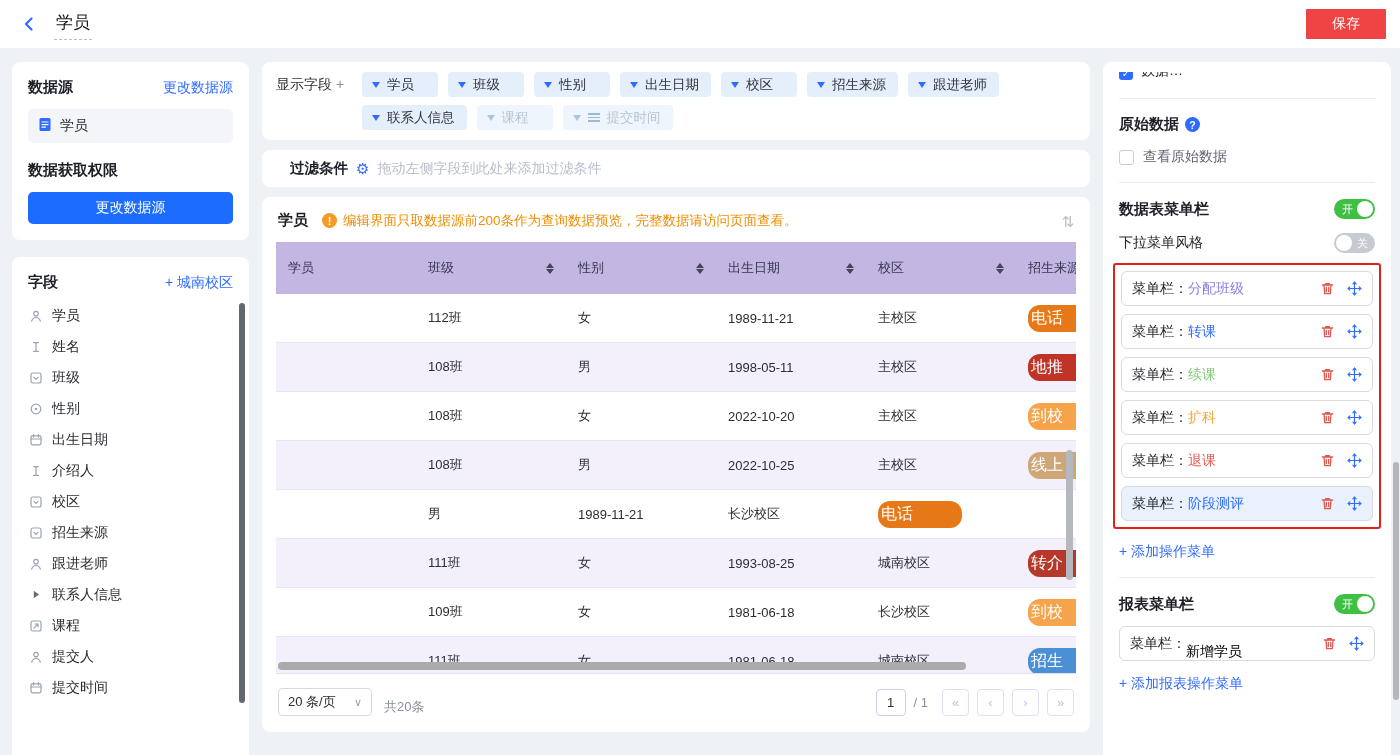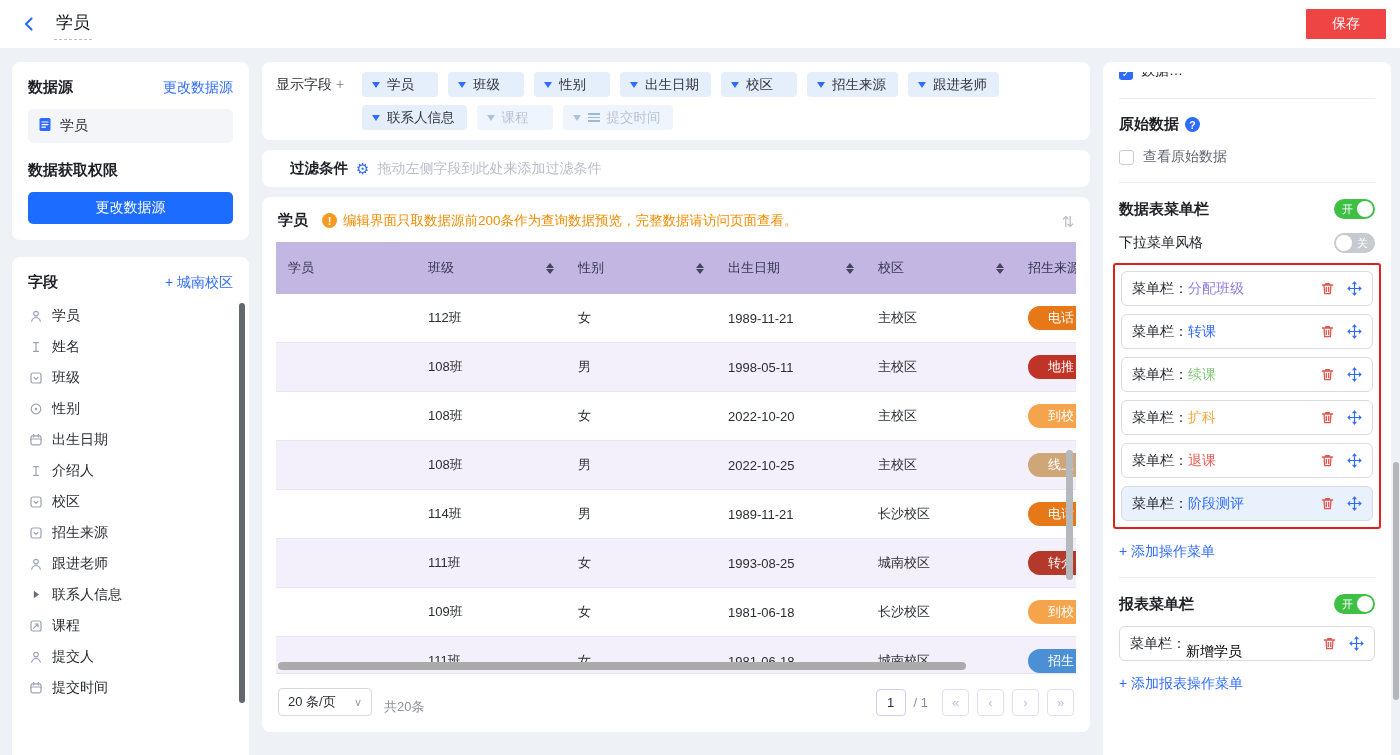--- a/index.html
+++ b/index.html
@@ -60,21 +60,21 @@
   .tbl { width:890px; }
   .thead { display:flex; background:#c4b6e3; height:52px; }
   .th { display:flex; align-items:center; justify-content:space-between; padding:0 12px; font-size:13px; color:#363650; flex:none; }
   .sort { display:flex; flex-direction:column; gap:1px; cursor:pointer; }
   .sort i { width:0; height:0; border-left:4px solid transparent; border-right:4px solid transparent; display:block; }
   .sort .up { border-bottom:5px solid #44445e; }
   .sort .dn { border-top:5px solid #44445e; }
   .tr { display:flex; height:49px; background:#fff; border-bottom:1px solid #eae4f6; }
   .tr.alt { background:#f4f0fb; }
   .td { display:flex; align-items:center; padding:0 12px; font-size:13px; color:#2a2d34; flex:none; }
-  .badge { color:#fff; font-size:13px; border-radius:12px; padding:3px 20px; min-width:84px; white-space:nowrap; }
+  .badge { color:#fff; font-size:16px; border-radius:12px; padding:3px 3px; min-width:84px; white-space:nowrap; }
   .h-scroll { position:absolute; left:2px; bottom:3px; width:688px; height:8px; background:#ababab; border-radius:4px; }
   .v-scroll { position:absolute; right:3px; top:208px; width:7px; height:130px; background:#b5b8bd; border-radius:4px; }
 
   .pager { display:flex; align-items:flex-end; padding:14px 2px 2px 2px; }
   .psize { width:94px; height:28px; border:1px solid #d9d9d9; border-radius:4px; display:flex; align-items:center; justify-content:space-between; padding:0 9px; font-size:13px; color:#2a2d34; cursor:pointer; }
   .psize .chev { color:#9aa0aa; font-size:11px; }
   .ptotal { color:#8a909b; font-size:13px; margin-left:12px; }
   .pager-right { margin-left:auto; display:flex; align-items:center; gap:8px; }
   .page-input { width:30px; height:27px; border:1px solid #d3c9ee; border-radius:4px; text-align:center; font-size:13px; color:#2a2d34; font-family:inherit; }
   .pages-label { color:#8a909b; font-size:13px; margin-right:6px; }
@@ -420,21 +420,20 @@
                   <div class="td" style="width: 150px;">108班</div>
                   <div class="td" style="width: 150px;">男</div>
                   <div class="td" style="width: 150px;">2022-10-25</div>
                   <div class="td" style="width: 150px;">主校区</div>
                   <div class="td" style="width: 150px;">
                     <span class="badge" style="background: rgb(207, 166, 120);">线上</span>
                   </div>
                 </div>
                 <div class="tr">
                   <div class="td" style="width: 140px;"></div>
-                  <div class="td" style="width: 150px;">114班</div>
                   <div class="td" style="width: 150px;">男</div>
                   <div class="td" style="width: 150px;">1989-11-21</div>
                   <div class="td" style="width: 150px;">长沙校区</div>
                   <div class="td" style="width: 150px;">
                     <span class="badge" style="background: rgb(230, 120, 23);">电话</span>
                   </div>
                 </div>
                 <div class="tr alt">
                   <div class="td" style="width: 140px;"></div>
                   <div class="td" style="width: 150px;">111班</div>

